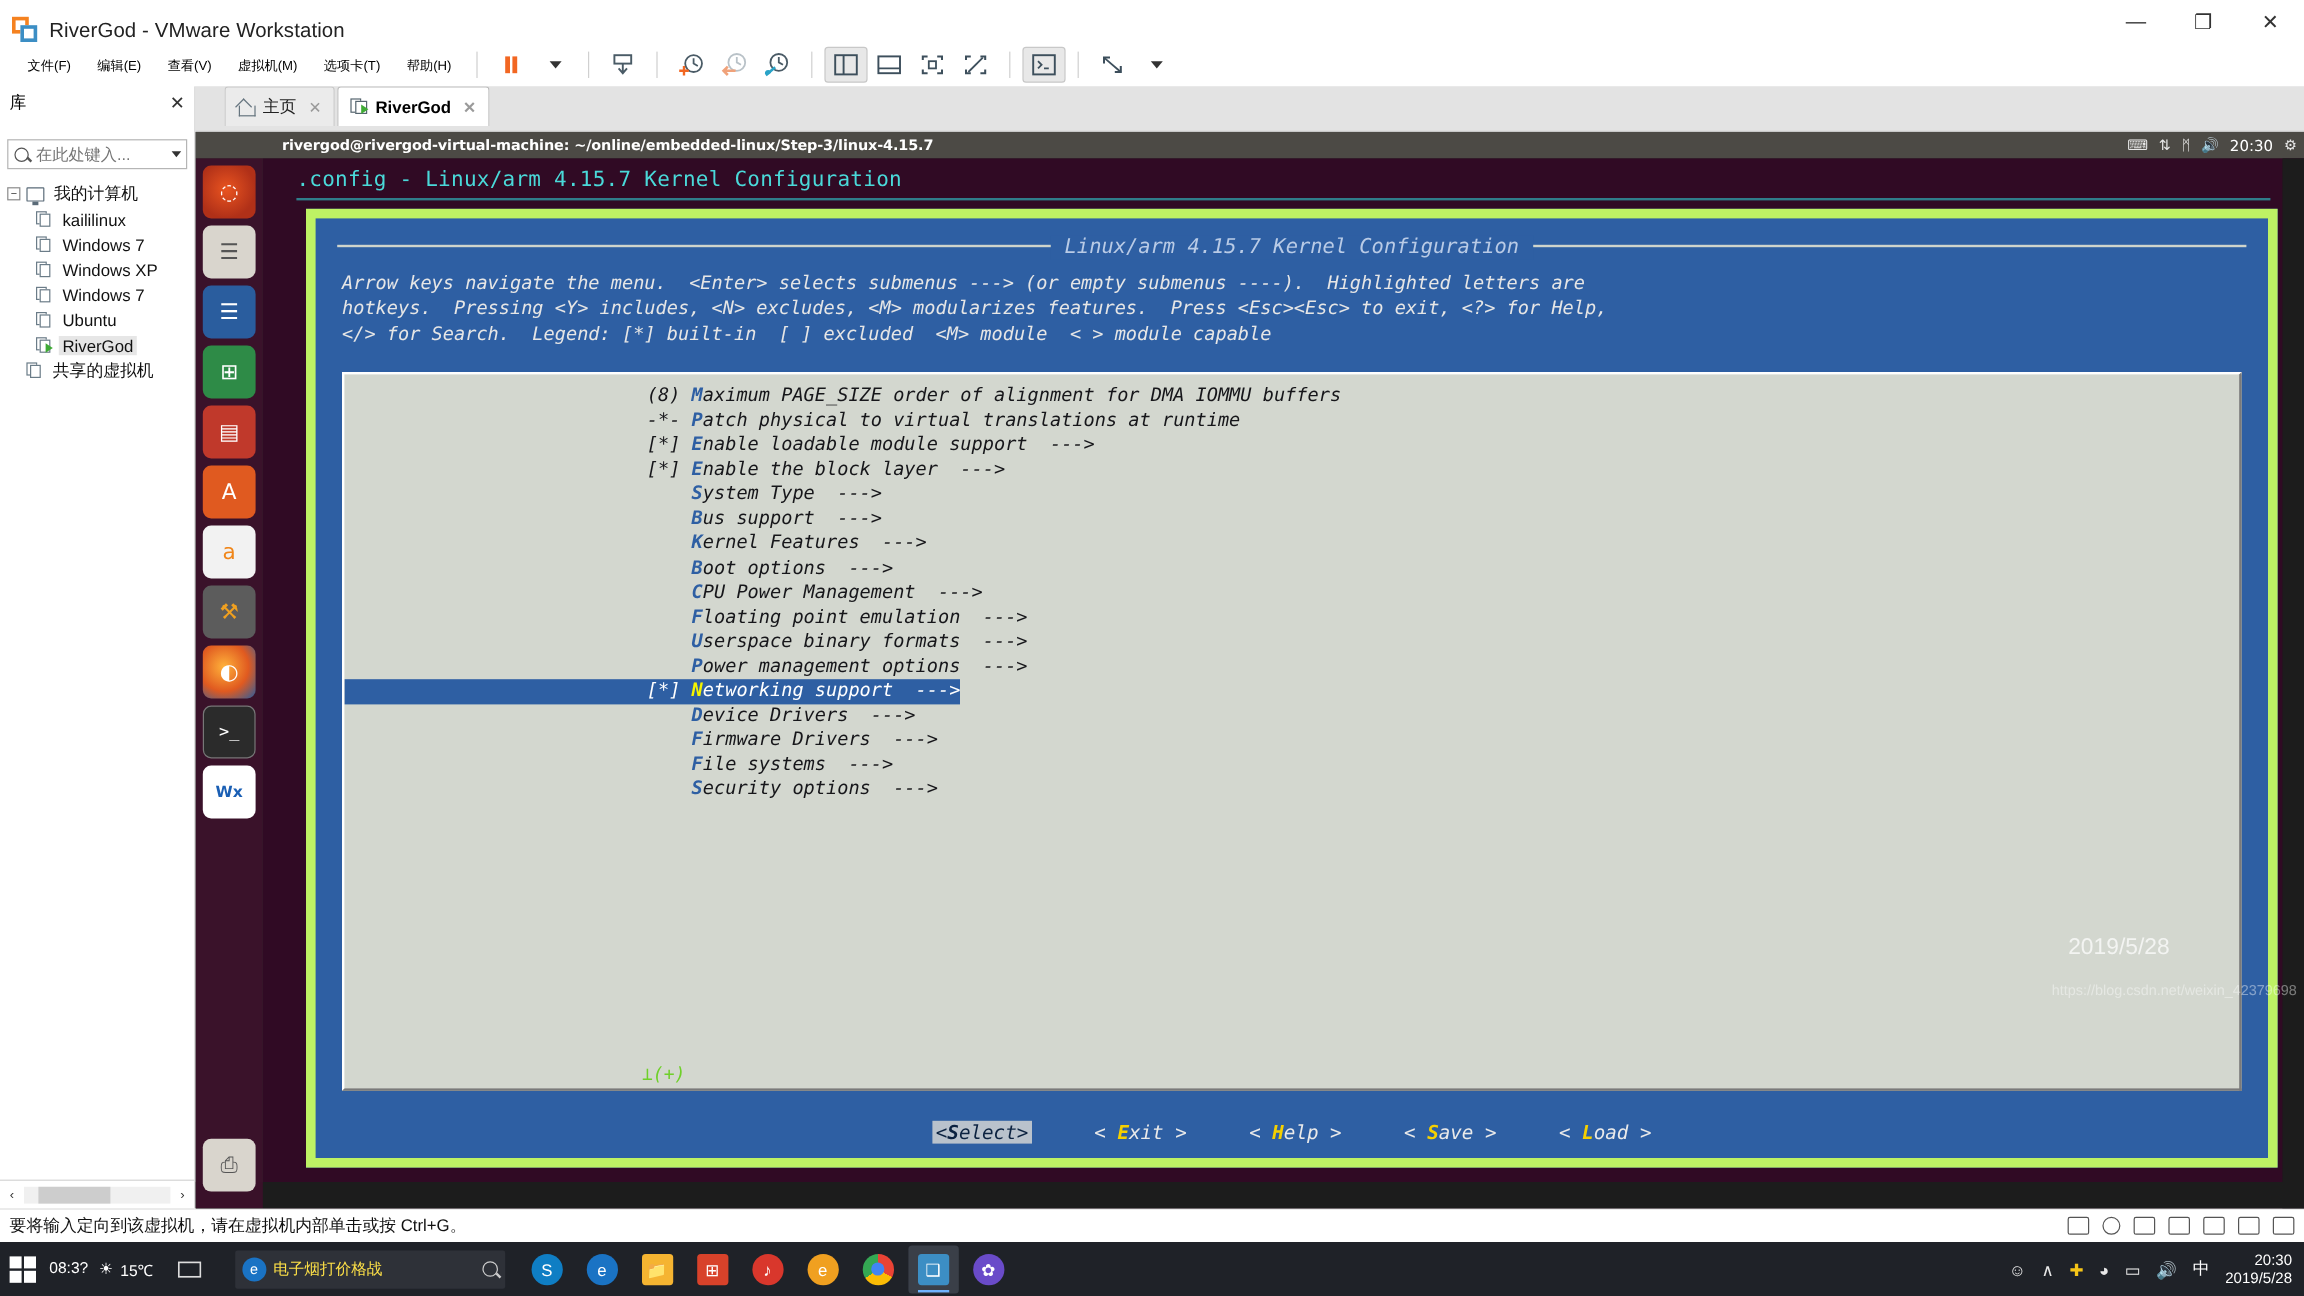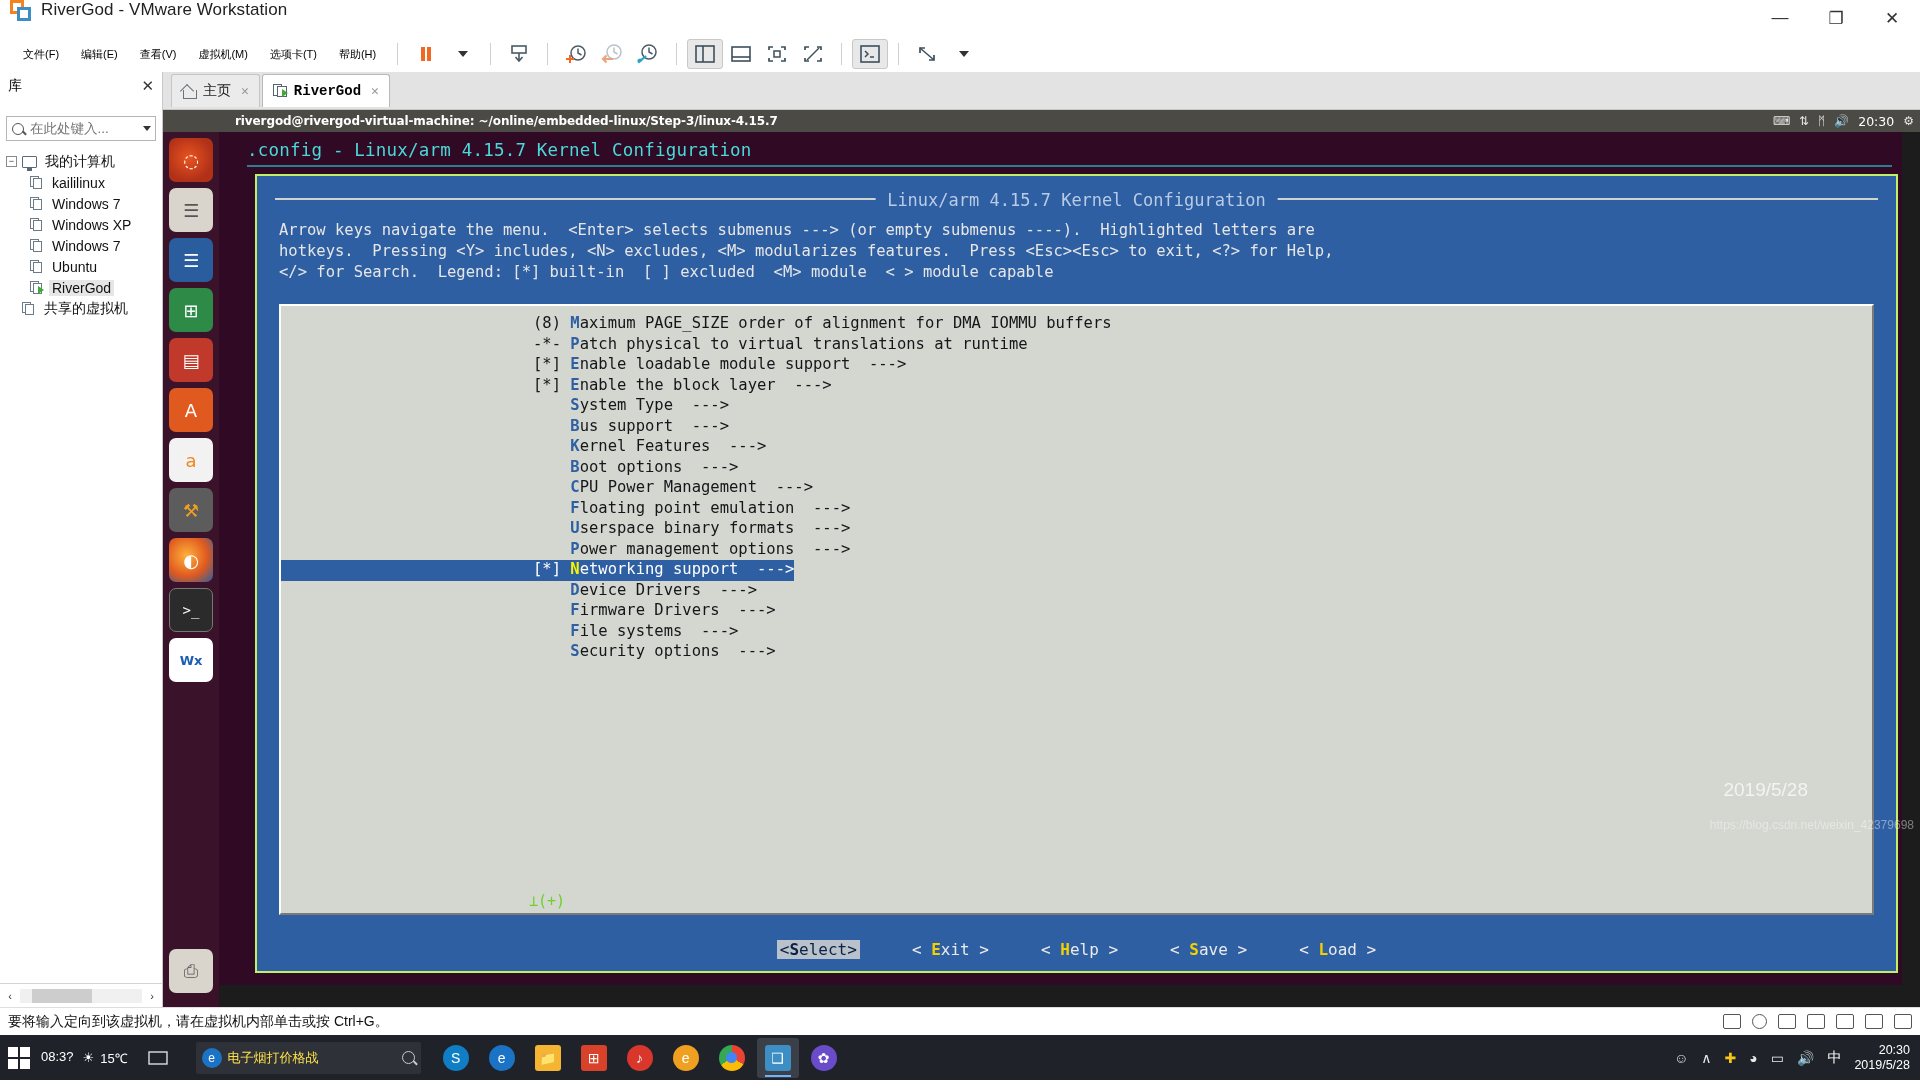--- a/index.html
+++ b/index.html
@@ -9,21 +9,21 @@
     background: #ffffff;
     font-size: 13px;
     color: #000;
   }
   #app { position: relative; width: 1920px; height: 1080px; }
 
   
   .vmw-window { position: absolute; left:0; top:0; width:1920px; height:1035px; background:#fff; display:flex; flex-direction:column; }
 
   
-  .titlebar { height: 36px; display:flex; align-items:flex-start; background:#fff; padding-left: 10px; position:relative; flex:none; }
+  .titlebar { height: 36px; display:flex; align-items:flex-end; background:#fff; padding-left: 10px; position:relative; flex:none; }
   .vm-logo { width: 22px; height: 22px; position: relative; flex:none; margin-right: 9px; }
   .vm-logo .sq1 { position:absolute; left:0; top:0; width:14px; height:14px; border:3px solid #f58220; background:#fff; }
   .vm-logo .sq2 { position:absolute; left:7px; top:7px; width:14px; height:14px; border:3px solid #3c8ec4; background:#fff; }
   .title-text { font-size: 17px; color:#222; letter-spacing:0.1px; }
   .win-controls { position:absolute; right:0; top:0; height:36px; display:flex; }
   .win-btn { width: 56px; height: 36px; display:flex; align-items:center; justify-content:center; font-size:17px; color:#333; }
 
   
   .menubar { height: 36px; display:flex; align-items:center; background:#fff; padding-left: 12px; flex:none; }
   .menu-item { padding: 4px 11px; font-size: 11px; color:#000000; }
@@ -57,21 +57,21 @@
   .vm-ic .b2{position:absolute;left:3px;top:2px;width:9px;height:11px;border:1.5px solid #6b7c88;background:#fff;}
   .vm-ic .play{position:absolute;right:0px;bottom:1px;width:0;height:0;border-left:6px solid #3faa35;border-top:4px solid transparent;border-bottom:4px solid transparent;}
   .tr-label { padding: 0 3px; }
   .lib-hscroll { height: 24px; border-top:1px solid #d4d4d4; display:flex; align-items:center; }
   .hs-arrow { width:20px; text-align:center; font-size:11px; color:#333; }
   .hs-track { flex:1; height:14px; background:#f0f0f0; position:relative; }
   .hs-thumb { position:absolute; left:12px; top:0; width:60px; height:14px; background:#cdcdcd; }
 
   
   .rightpane { flex:1; display:flex; flex-direction:column; min-width:0; background:#e8e8e8; }
-  .tabbar { height: 38px; background:#e3e3e3; display:flex; align-items:center; padding-left:8px; flex:none; border-bottom:1px solid #c7c7c7;font-family:Liberation Mono, monospace;}
+  .tabbar { height: 38px; background:#e3e3e3; display:flex; align-items:flex-start; padding-left:24px; flex:none; border-bottom:1px solid #c7c7c7;}
   .tab { height: 33px; display:flex; align-items:center; padding: 0 10px; margin-right:2px; border:1px solid #c5c5c5; border-bottom:none; background:#ebebeb; font-size:14px; color:#222; border-radius:3px 3px 0 0;}
   .tab.active { background:#fff; color:#000; font-weight:bold; border-color:#b9b9b9;}
   .tab .home-ic{width:15px;height:13px;margin-right:6px;position:relative;flex:none;}
   .tab .home-ic:before{content:"";position:absolute;left:1px;top:5px;width:12px;height:8px;border:1.6px solid #66757f;border-top:none;}
   .tab .home-ic:after{content:"";position:absolute;left:0px;top:1px;width:9px;height:9px;border-left:1.6px solid #66757f;border-top:1.6px solid #66757f;transform:rotate(45deg);}
   .tab .tabclose { margin-left:10px; color:#9a9a9a; font-size:13px; }
   .tab-vm-ic { width:15px;height:14px;position:relative;margin-right:6px;flex:none;}
   .tab-vm-ic .b1{position:absolute;left:0;top:0;width:9px;height:12px;border:1.5px solid #55656f;}
   .tab-vm-ic .b2{position:absolute;left:4px;top:2px;width:10px;height:11px;border:1.5px solid #55656f;background:#fff;}
   .tab-vm-ic .play{position:absolute;right:0px;bottom:1px;width:0;height:0;border-left:6px solid #3faa35;border-top:4px solid transparent;border-bottom:4px solid transparent;}
@@ -100,21 +100,21 @@
   .lnch.firefox { background: radial-gradient(circle at 40% 40%,#ffb13a 0%,#e05a20 55%,#2a5d9e 100%); color:#fff;}
   .lnch.term { background:#2b2b2b; color:#fff; border:1px solid #777; font-family:"DejaVu Sans Mono",monospace; font-size:14px;}
   .lnch.wx { background:#fff; color:#1a5fb4; font-weight:bold; font-size:13px;}
   .lnch.trash { margin-top:auto; margin-bottom:14px; background:#d9d5cd; color:#555;}
 
   
   .terminal { position:absolute; left:56px; top:22px; right:0; bottom:0; background:#300a24; overflow:hidden;
               font-family:"DejaVu Sans Mono","Liberation Mono",monospace; }
   .mc-title { color:#4ad9d9; font-size:17.5px; padding: 8px 0 2px 28px; letter-spacing:0.2px; }
   .mc-underline { height:2px; background:#2f7d8a; margin: 3px 28px 0 28px;}
-  .mc-outer { position:absolute; left:36px; right:22px; top:42px; bottom:34px; background:#2e5fa3; border:2px solid #bef264; }
+  .mc-outer { position:absolute; left:36px; right:22px; top:42px; bottom:34px; background:#2e5fa3; border:8px solid #bef264;font-style:italic; }
   .mc-header { position:relative; margin: 14px 18px 0 18px; }
   .mc-hline { position:absolute; left:0; right:0; top:8px; height:2px; background:#cfd4cc; }
   .mc-htitle { position:relative; display:inline-block; left:50%; transform:translateX(-50%); background:#2e5fa3; padding:0 12px; color:#b9cbe6; font-size:17px; }
   .mc-help { color:#e6e6e6; font-size:15.5px; line-height:21px; padding: 10px 22px 0 22px; white-space:pre-wrap; }
   .mc-list { position:absolute; left:22px; right:22px; top:128px; bottom:56px; background:#d3d7cf; border:2px solid #fff; border-right-color:#7a7a7a; border-bottom-color:#7a7a7a; padding: 8px 0 0 0; overflow:hidden;}
   .mc-row { height:20.5px; font-size:15.5px; color:#16161a; padding-left:252px; white-space:pre; font-family:"DejaVu Sans Mono","Liberation Mono",monospace; }
   .mc-row .hk { color:#2e5fa3; font-weight:bold; }
   .mc-row.sel { background:#2e5fa3; color:#fff; display:inline-block; padding-left:252px; padding-right:0; }
   .mc-row.sel .hk { color:#f5f500; }
   .selwrap { height:20.5px; }

